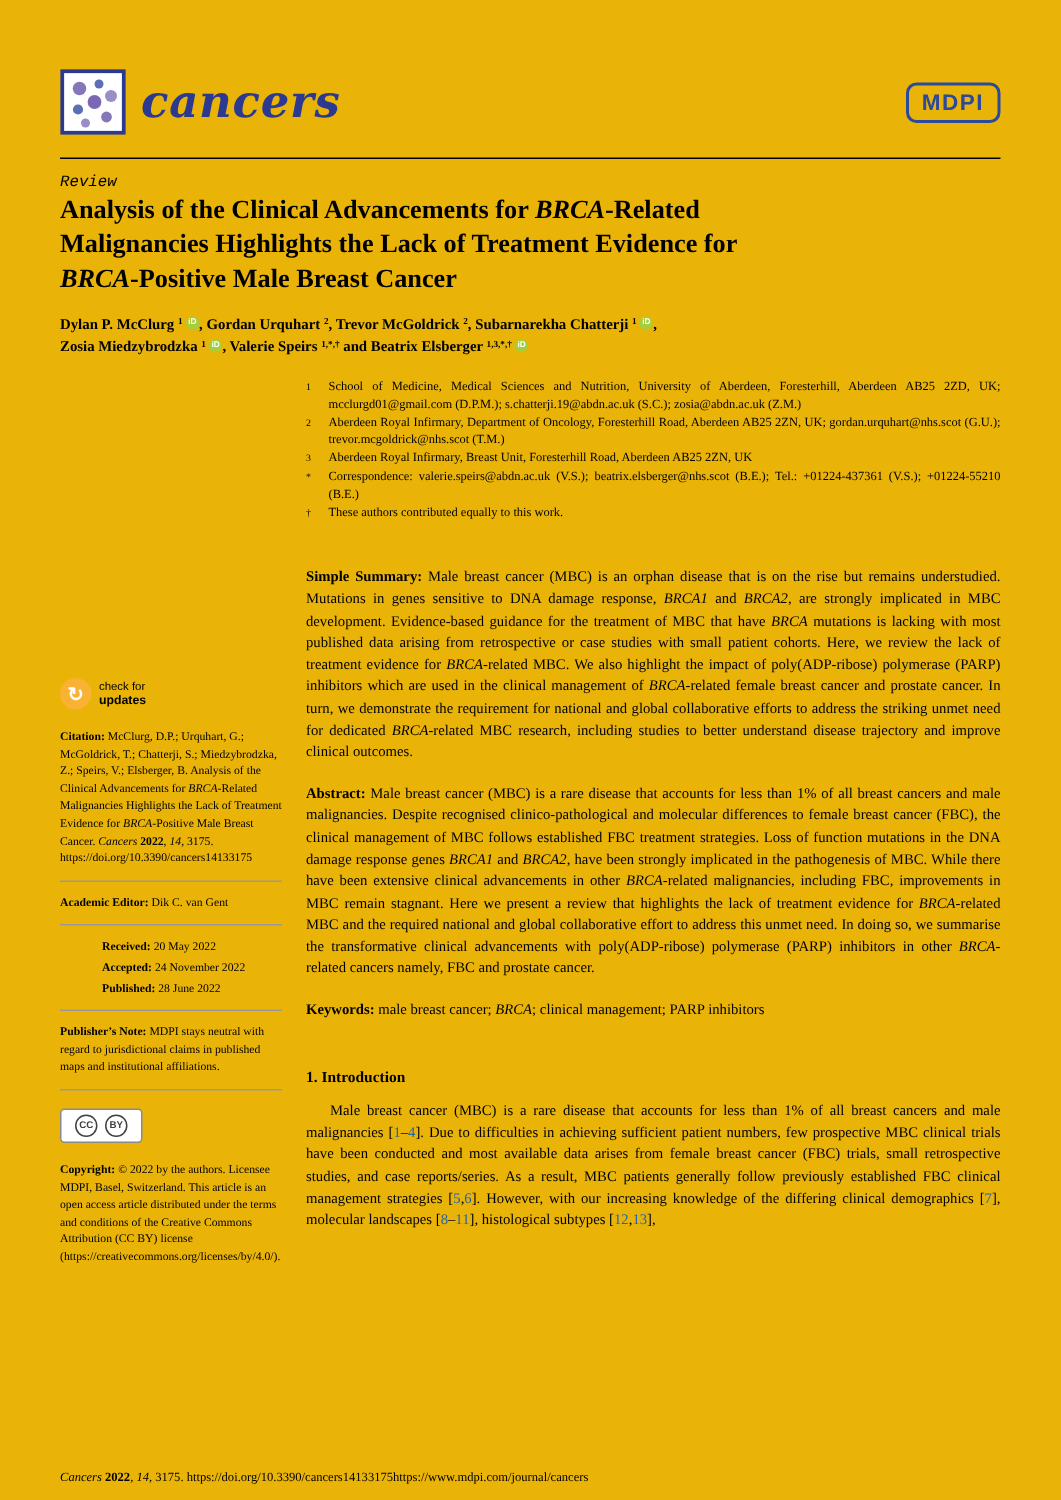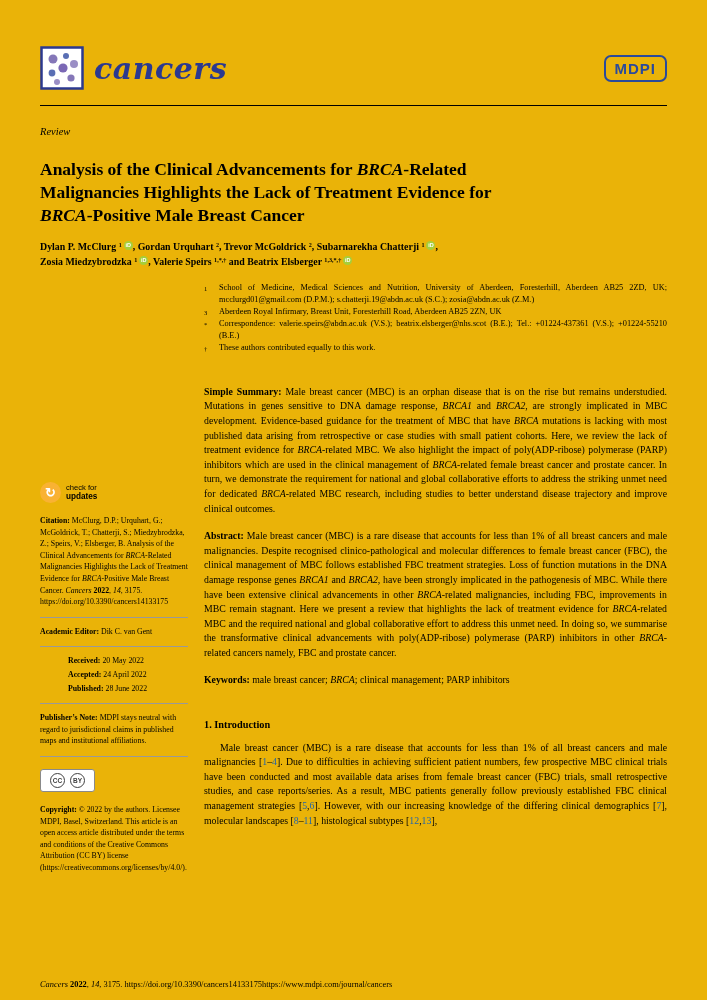--- a/index.html
+++ b/index.html
@@ -26,22 +26,22 @@
   }
   .mdpi-logo {
     border:2px solid #2b4a9b; border-radius:7px;
     padding:3px 9px;
     font-family:"Liberation Sans", sans-serif;
     font-weight:bold; 
     font-size:15px; color:#2b4a9b; letter-spacing:1px;
   }
   .top-rule { border:none; border-top:1.2px solid #000; margin-top:15px; }
 
-  .review { font-style:italic; font-size:10.5px; margin-top:20px; }
-  .title  { font-size:17.5px; font-weight:bold; margin-top:21px; line-height:23px; }
+  .review { font-style:italic; font-size:10.5px; margin-top:10px;font-family:Liberation Mono, monospace; }
+  .title  { font-size:17.5px; font-weight:bold; margin-top:0; line-height:23px; }
   .authors { font-size:9.9px; font-weight:bold; margin-top:13px; line-height:14px; }
 
   
   .body-row { display:flex; margin-top:12px; }
   .sidebar { width:148px; flex:none; margin-right:16px; font-size:7.8px; line-height:11.6px; }
   .maincol { flex:1; font-size:9.8px; line-height:14.6px; text-align:justify; }
 
   
   .aff-row { display:flex; font-size:8.3px; line-height:11.8px; }
   .aff-marker { width:15px; flex:none; font-size:6.6px; padding-top:1px; }
@@ -152,21 +152,21 @@
         <div class="side-block"><span class="seg-b">Citation: </span><span>McClurg, D.P.; Urquhart, G.; McGoldrick, T.; Chatterji, S.; Miedzybrodzka, Z.; Speirs, V.; Elsberger, B. Analysis of the Clinical Advancements for </span><span class="seg-i">BRCA</span><span>-Related Malignancies Highlights the Lack of Treatment Evidence for </span><span class="seg-i">BRCA</span><span>-Positive Male Breast Cancer. </span><span class="seg-i">Cancers </span><span class="seg-b">2022</span><span>, </span><span class="seg-i">14</span><span>, 3175. </span><span class="seg-url">https://doi.org/10.3390/cancers14133175</span></div>
 
         <hr class="side-rule">
 
         <div><span class="seg-b">Academic Editor: </span><span>Dik C. van Gent</span></div>
 
         <hr class="side-rule">
 
         <div class="dates">
           <div><span class="seg-b">Received: </span><span>20 May 2022</span></div>
-          <div><span class="seg-b">Accepted: </span><span>24 April 2022</span></div>
+          <div><span class="seg-b">Accepted: </span><span>24 November 2022</span></div>
           <div><span class="seg-b">Published: </span><span>28 June 2022</span></div>
         </div>
 
         <hr class="side-rule">
 
         <div><span class="seg-b">Publisher’s Note: </span><span>MDPI stays neutral with regard to jurisdictional claims in published maps and institutional affiliations.</span></div>
 
         <hr class="side-rule">
 
         <div class="cc-badge">
@@ -176,20 +176,24 @@
 
         <div class="side-block"><span class="seg-b">Copyright: </span><span>© 2022 by the authors. Licensee MDPI, Basel, Switzerland. This article is an open access article distributed under the terms and conditions of the Creative Commons Attribution (CC BY) license (</span><span class="seg-url">https://creativecommons.org/licenses/by/4.0/</span><span>).</span></div>
       </aside>
 
       <div class="maincol">
 
         <div class="affiliations">
           <div class="aff-row">
             <span class="aff-marker">1</span>
             <span class="aff-text">School of Medicine, Medical Sciences and Nutrition, University of Aberdeen, Foresterhill, Aberdeen AB25 2ZD, UK; mcclurgd01@gmail.com (D.P.M.); s.chatterji.19@abdn.ac.uk (S.C.); zosia@abdn.ac.uk (Z.M.)</span>
+          </div>
+          <div class="aff-row">
+            <span class="aff-marker">2</span>
+            <span class="aff-text">Aberdeen Royal Infirmary, Department of Oncology, Foresterhill Road, Aberdeen AB25 2ZN, UK; gordan.urquhart@nhs.scot (G.U.); trevor.mcgoldrick@nhs.scot (T.M.)</span>
           </div>
           <div class="aff-row">
             <span class="aff-marker">3</span>
             <span class="aff-text">Aberdeen Royal Infirmary, Breast Unit, Foresterhill Road, Aberdeen AB25 2ZN, UK</span>
           </div>
           <div class="aff-row">
             <span class="aff-marker">*</span>
             <span class="aff-text">Correspondence: valerie.speirs@abdn.ac.uk (V.S.); beatrix.elsberger@nhs.scot (B.E.); Tel.: +01224-437361 (V.S.); +01224-55210 (B.E.)</span>
           </div>
           <div class="aff-row">

